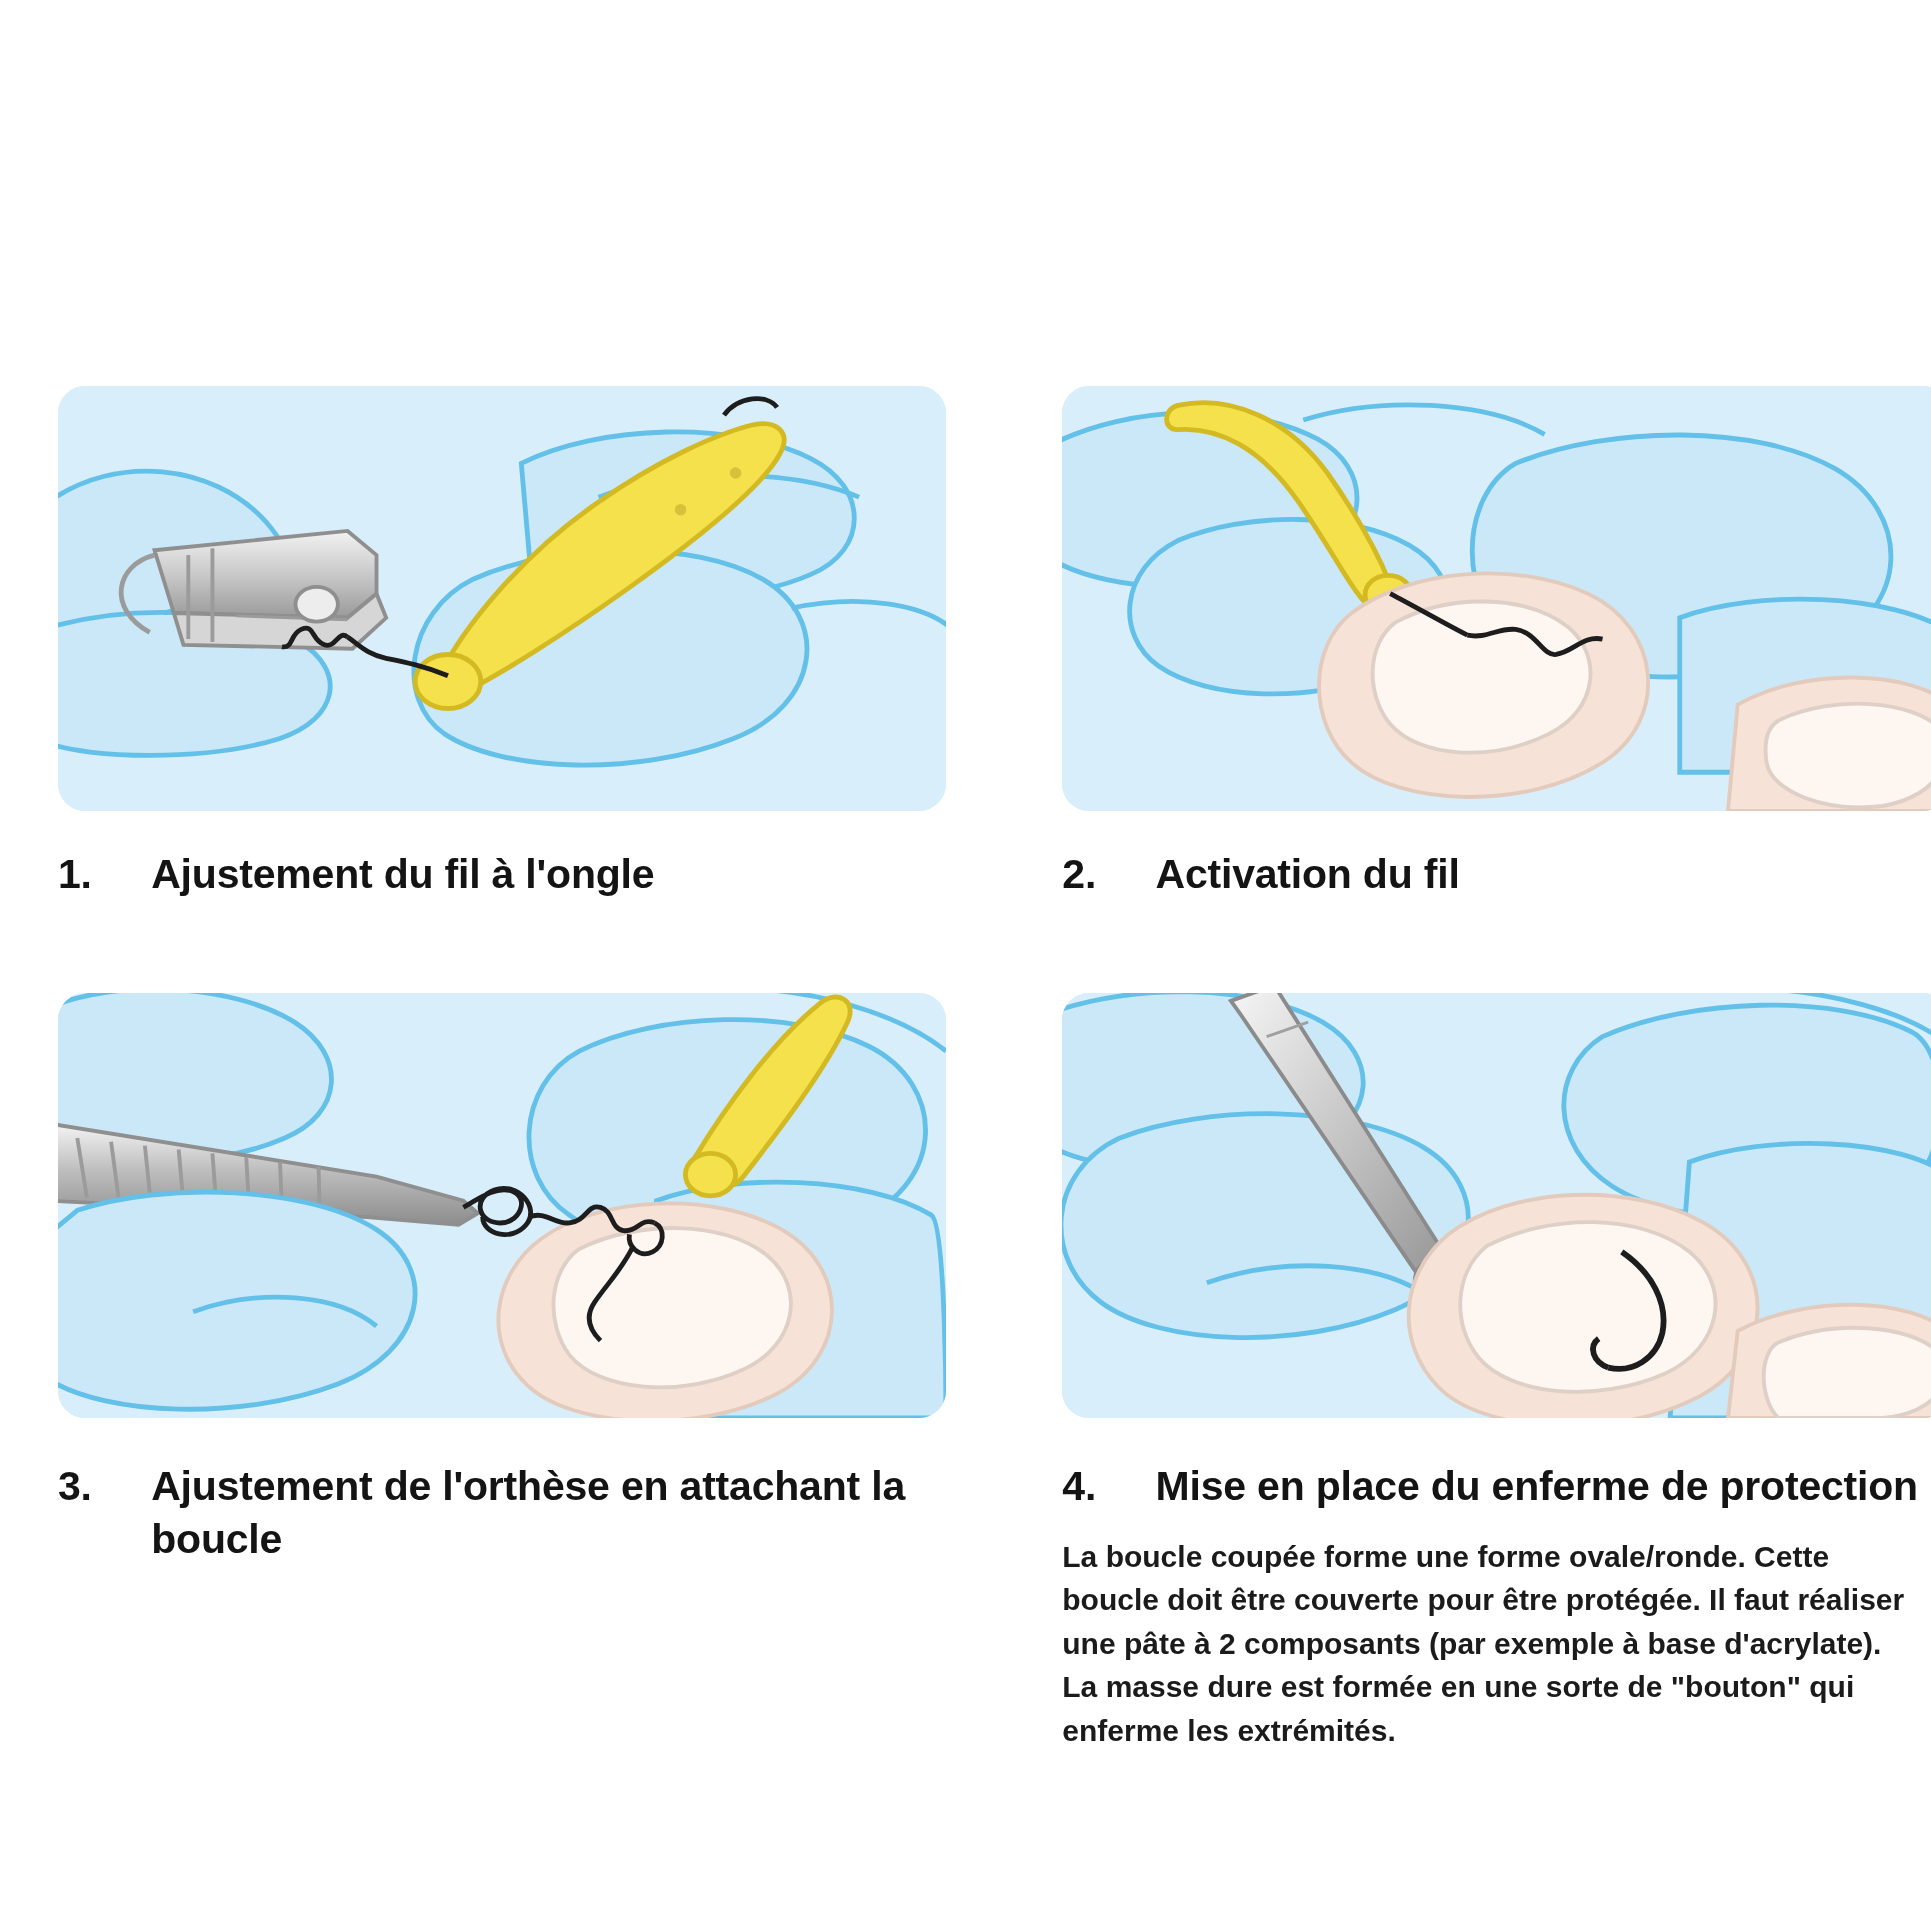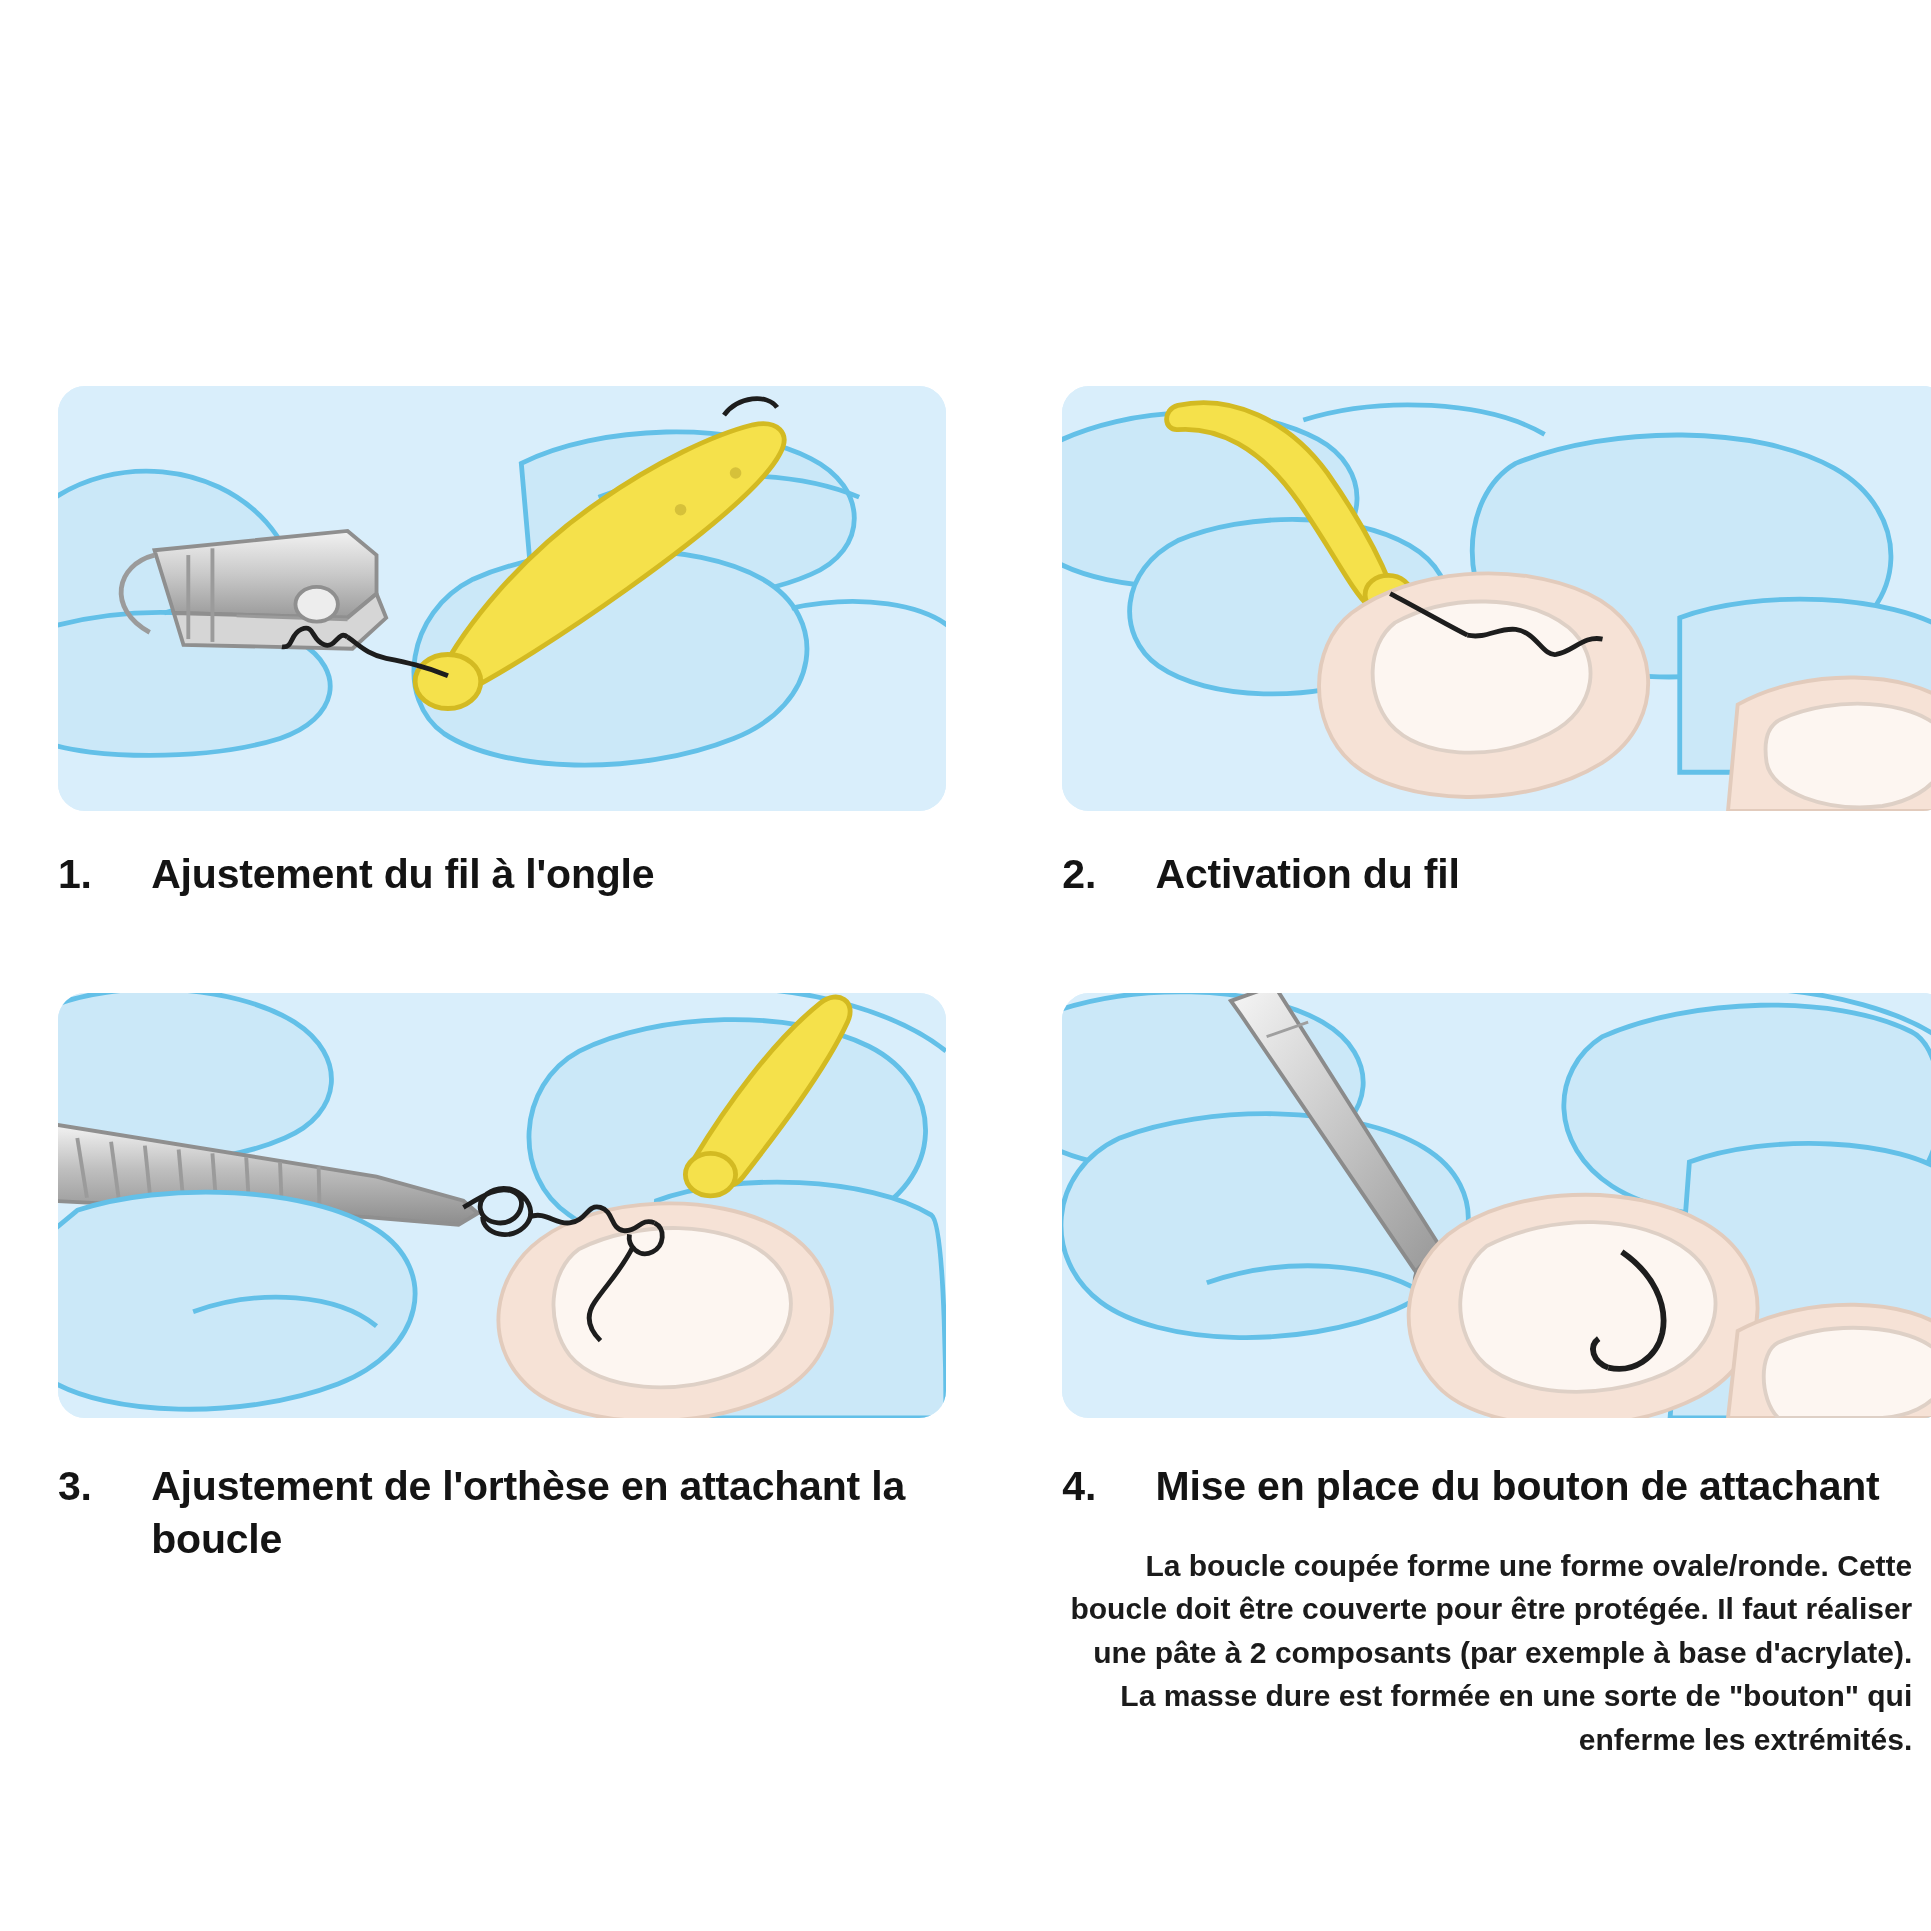--- a/index.html
+++ b/index.html
@@ -68,27 +68,26 @@
     max-width: 830px;
     margin-left: 42px;
   }
 
   .step-3 .caption,
   .step-4 .caption {
     margin-top: 42px;
   }
 
   .body-text {
-    margin-top: 31px;
+    margin-top: 22px;
     width: 850px;
     font-size: 30px;
     font-weight: bold;
     line-height: 1.45;
     color: #1b1b1b;
-    text-align: right;
   }
 
   .row2 {
     margin-top: 93px;
   }
 
   .col-right {
     padding-left: 19.3px;
   }
 </style>
@@ -253,20 +252,20 @@
 
           <path d="M580 268 C 612 290, 628 322, 622 352 C 616 378, 592 394, 566 388" fill="none" stroke="#1d1d1d" stroke-width="6"></path>
           <path d="M566 388 C 550 382, 545 366, 556 358" fill="none" stroke="#1d1d1d" stroke-width="6"></path>
 
           <path d="M700 350 C 770 312, 880 315, 920 352 L 920 440 L 690 440 Z" fill="#f6e2d6" stroke="#e2cbbc" stroke-width="4"></path>
           <path d="M742 362 C 798 338, 878 343, 908 372 C 928 396, 908 436, 850 440 L 742 440 C 722 420, 722 372, 742 362 Z" fill="#fdf6f1" stroke="#ded0c6" stroke-width="4"></path>
         </svg>
       </div>
       <div class="caption">
         <span class="num">4.</span>
-        <span class="txt">Mise en place du bouton de attachant</span>
+        <span class="txt">Mise en place du enferme de protection</span>
       </div>
       <div class="body-text">La boucle coupée forme une forme ovale/ronde. Cette boucle doit être couverte pour être protégée. Il faut réaliser une pâte à 2 composants (par exemple à base d'acrylate). La masse dure est formée en une sorte de "bouton" qui enferme les extrémités.</div>
     </div>
 
   </div>
 </div>
 
 
 </body></html>

